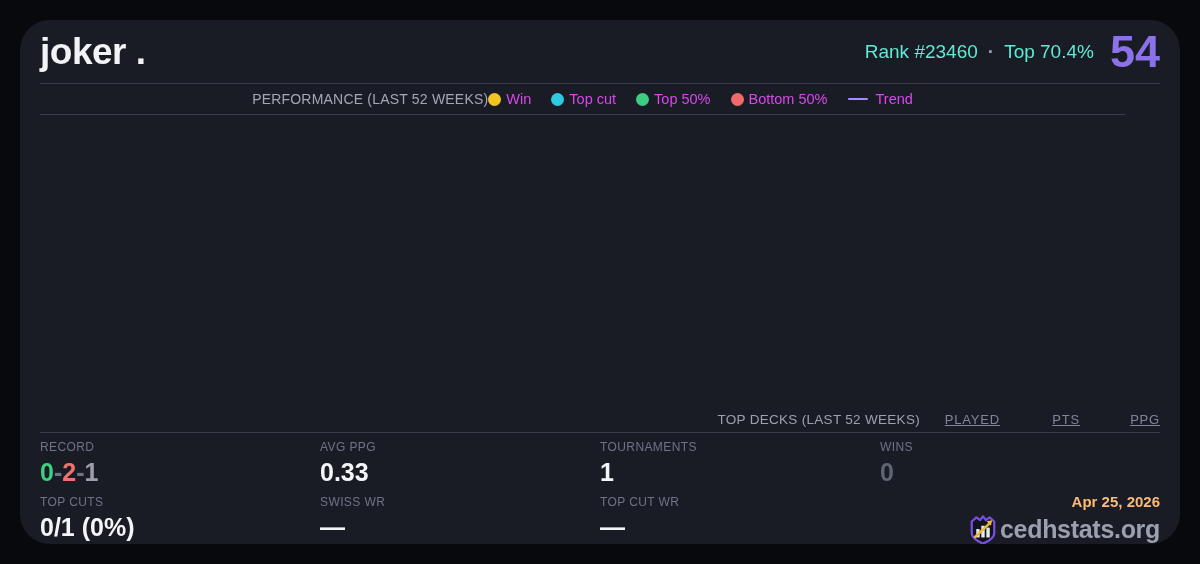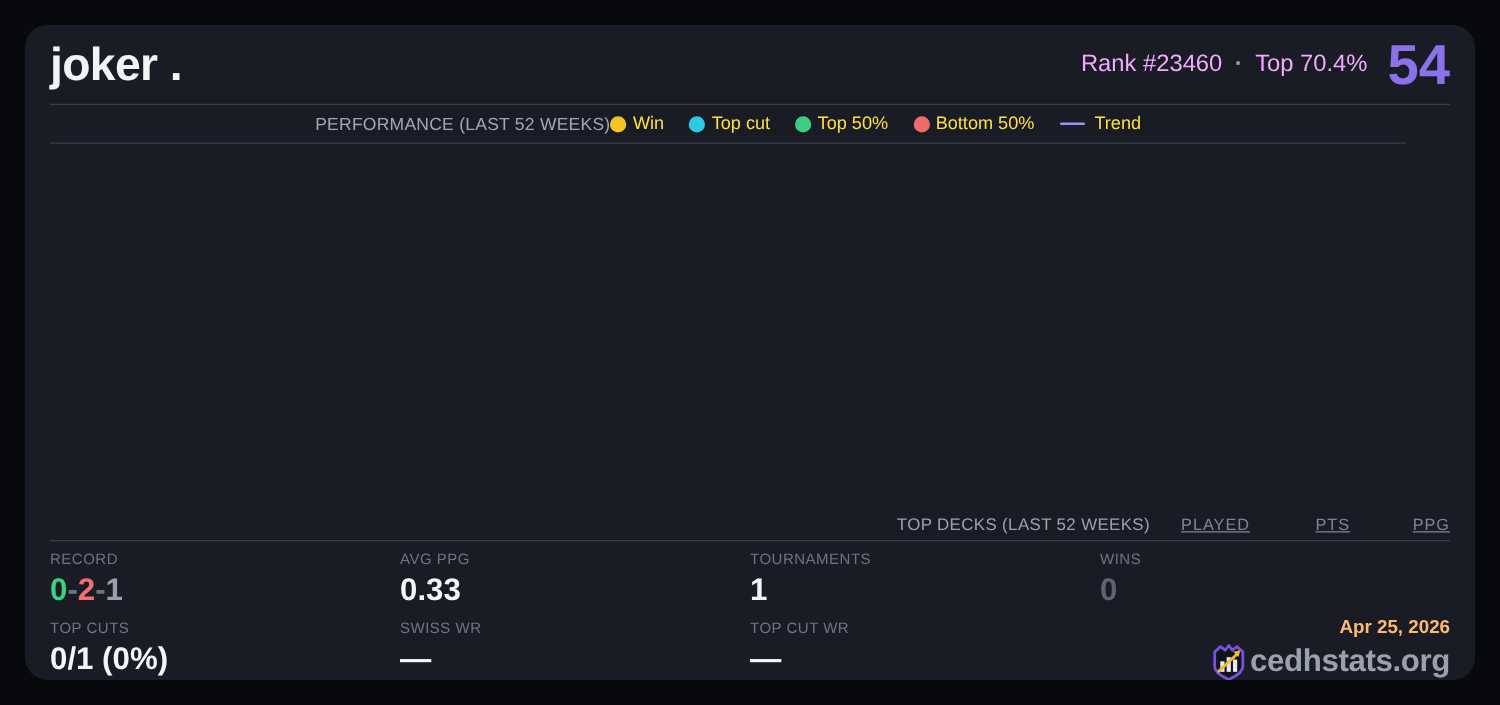--- a/index.html
+++ b/index.html
@@ -7,54 +7,54 @@
   body {
     background: #08090d;
     font-family: "Liberation Sans", "DejaVu Sans", sans-serif;
     overflow: hidden;
   }
   .card {
     position: absolute;
     left: 20px; top: 20px;
     width: 1160px; height: 524px;
     background: #1a1c25;
-    border-radius: 18px;
+    border-radius: 30px;
     overflow: hidden;
   }
   
   .header {
     height: 64px;
     margin: 0 20px;
     display: flex;
     justify-content: space-between;
     align-items: center;
     border-bottom: 1px solid rgba(130,140,170,0.30);
   }
   .player-name {
     font-size: 37px;
     font-weight: 700;
     color: #f2f3f6;
     letter-spacing: -0.5px;
   }
   .header-right { display: flex; align-items: center; }
-  .rank-text { font-size: 19px; font-weight: 500; color: #f0abfc; }
+  .rank-text { font-size: 19px; font-weight: 500; color: #5eead4; }
   .dot-sep { font-size: 19px; color: #9aa0b2; margin: 0 10px; font-weight: 700; }
   .score { font-size: 45px; font-weight: 700; margin-left: 16px; line-height: 1; }
   
   .perf-header {
     height: 31px;
     margin: 0 55px 0 20px;
     display: flex;
     justify-content: center;
     align-items: center;
     border-bottom: 1px solid rgba(130,140,170,0.30);
   }
   .section-title { font-size: 14px; color: #a2a7b6; letter-spacing: 0.2px; }
   .legend { display: flex; align-items: center; gap: 20px; }
-  .legend-item { display: flex; align-items: center; gap: 5px; font-size: 14.5px; color: #fde047; }
+  .legend-item { display: flex; align-items: center; gap: 5px; font-size: 14.5px; color: #d946ef; }
   .legend-dot { width: 13px; height: 13px; border-radius: 50%; display: inline-block; }
   .trend-line { width: 20px; height: 2.5px; border-radius: 2px; display: inline-block; margin-right: 3px; }
   
   .chart-area { height: 292px; }
   
   .decks-header {
     height: 26px;
     margin: 0 20px;
     display: flex;
     justify-content: flex-end;

